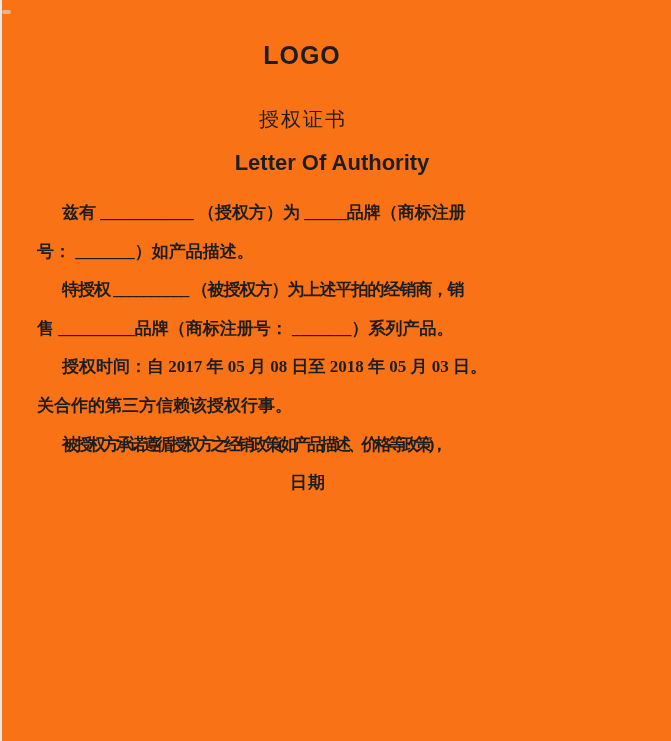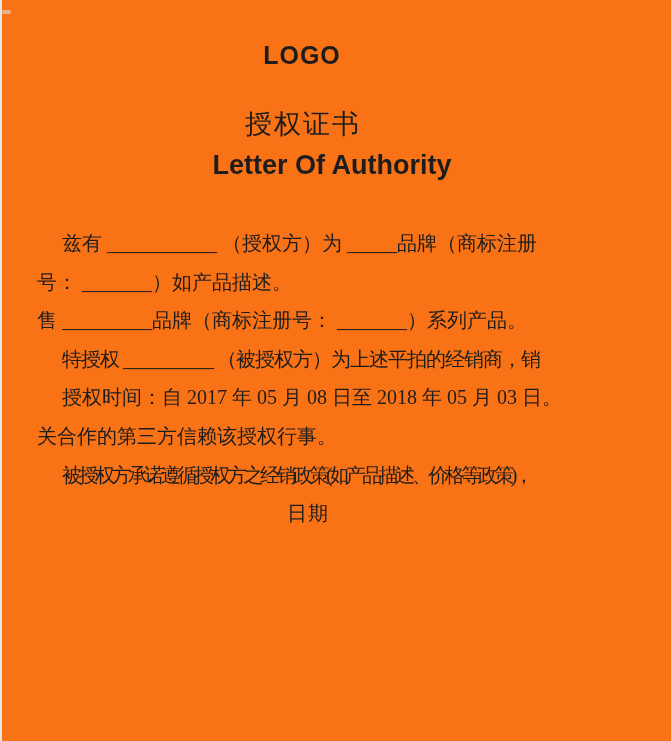--- a/index.html
+++ b/index.html
@@ -11,30 +11,30 @@
   }
   .edge{position:absolute;left:0;top:0;width:2px;height:741px;background:#e6e6e6;}
   .speck{position:absolute;left:2px;top:10px;width:9px;height:4px;background:#dcdcdc;border-radius:2px;opacity:.6;}
   .logo{
     position:absolute;top:41px;left:0;width:604px;text-align:center;
     font-family:"Liberation Sans","DejaVu Sans",sans-serif;
     font-weight:700;font-size:25px;letter-spacing:1px;
   }
   .title-zh{
     position:absolute;top:106px;left:0;width:606px;margin:0;text-align:center;
-    font-weight:400;font-size:27px;letter-spacing:2px;
+    font-weight:400;font-size:20px;letter-spacing:2px;
   }
   .title-en{
     position:absolute;top:150px;left:0;width:664px;margin:0;text-align:center;
     font-family:"Liberation Sans","DejaVu Sans",sans-serif;
-    font-weight:700;font-size:27px;
+    font-weight:700;font-size:22px;
   }
   .doc-body{
     position:absolute;top:194px;left:37px;width:556px;
-    font-weight:400;font-size:20px;margin-top:30px;
+    font-weight:700;font-size:17px;
   }
   .line{line-height:38.6px;height:38.6px;white-space:nowrap;}
   .indent{padding-left:25px;}
   .snug{letter-spacing:-1px;}
   .tight{letter-spacing:-3.5px;}
   .gap{margin-top:38.6px;}
   .center{text-align:center;padding-right:14px;letter-spacing:1px;white-space:normal;}
 </style>
 </head>
 <body>
@@ -43,20 +43,20 @@
   <div class="edge"></div>
   <div class="speck"></div>
 
   <div class="logo">LOGO</div>
   <h1 class="title-zh">授权证书</h1>
   <h2 class="title-en">Letter Of Authority</h2>
 
   <div class="doc-body">
     <div class="line indent">兹有 ___________ （授权方）为 _____品牌（商标注册</div>
     <div class="line">号： _______）如产品描述。</div>
+    <div class="line indent snug">特授权 __________ （被授权方）为上述平拍的经销商，销</div>
     <div class="line">售 _________品牌（商标注册号： _______）系列产品。</div>
-    <div class="line indent snug">特授权 __________ （被授权方）为上述平拍的经销商，销</div>
     <div class="line indent">授权时间：自 2017 年 05 月 08 日至 2018 年 05 月 03 日。</div>
     <div class="line">关合作的第三方信赖该授权行事。</div>
     <div class="line indent tight">被授权方承诺遵循授权方之经销政策(如产品描述、价格等政策)，</div>
     <div class="line center">日期</div>
   </div>
 </div>
 
 </body></html>

